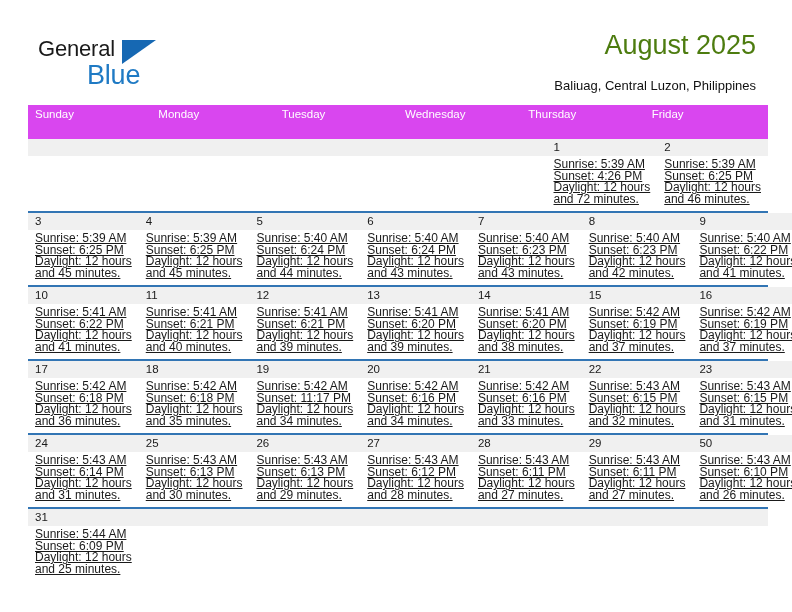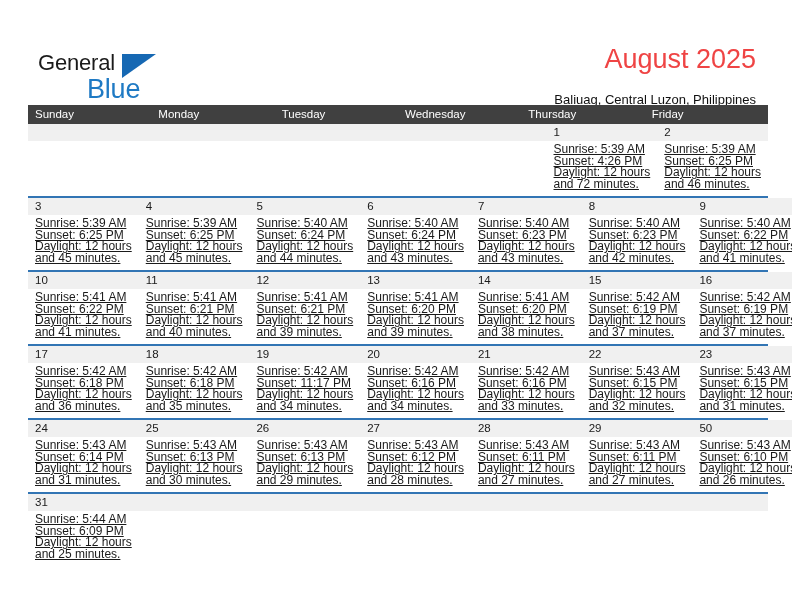--- a/index.html
+++ b/index.html
@@ -21,21 +21,20 @@
     box-sizing: border-box;
   }
 
   
   .header {
     position: absolute;
     left: 0;
     top: 0;
     width: 792px;
     height: 104px;
-    margin-top: 14px;
   }
   .logo {
     position: absolute;
     left: 38px;
     top: 36px;
     width: 130px;
     height: 56px;
   }
   .logo-general {
     position: absolute;
@@ -62,21 +61,21 @@
     width: 0;
     height: 0;
     border-left: 34px solid #1668b3;
     border-bottom: 24px solid transparent;
   }
   .title {
     position: absolute;
     right: 36px;
     top: 30px;
     font-size: 27px;
-    color: #ef4444;
+    color: #4d7c0f;
     text-align: right;
     white-space: nowrap;
     font-family: "Liberation Sans", sans-serif;
   }
   .subtitle {
     position: absolute;
     right: 36px;
     top: 78px;
     font-size: 13px;
     color: #111111;
@@ -88,22 +87,22 @@
   
   .calendar {
     position: absolute;
     left: 28px;
     top: 105px;
     width: 740px;
   }
   .weekday-row {
     display: flex;
     width: 100%;
-    background: #404040;
-    height: 19px;
+    background: #d946ef;
+    height: 34px;
   }
   .weekday {
     flex: 1 1 0;
     color: #ffffff;
     font-size: 11.5px;
     line-height: 19px;
     padding-left: 7px;
     box-sizing: border-box;
     white-space: nowrap;
     overflow: hidden;

